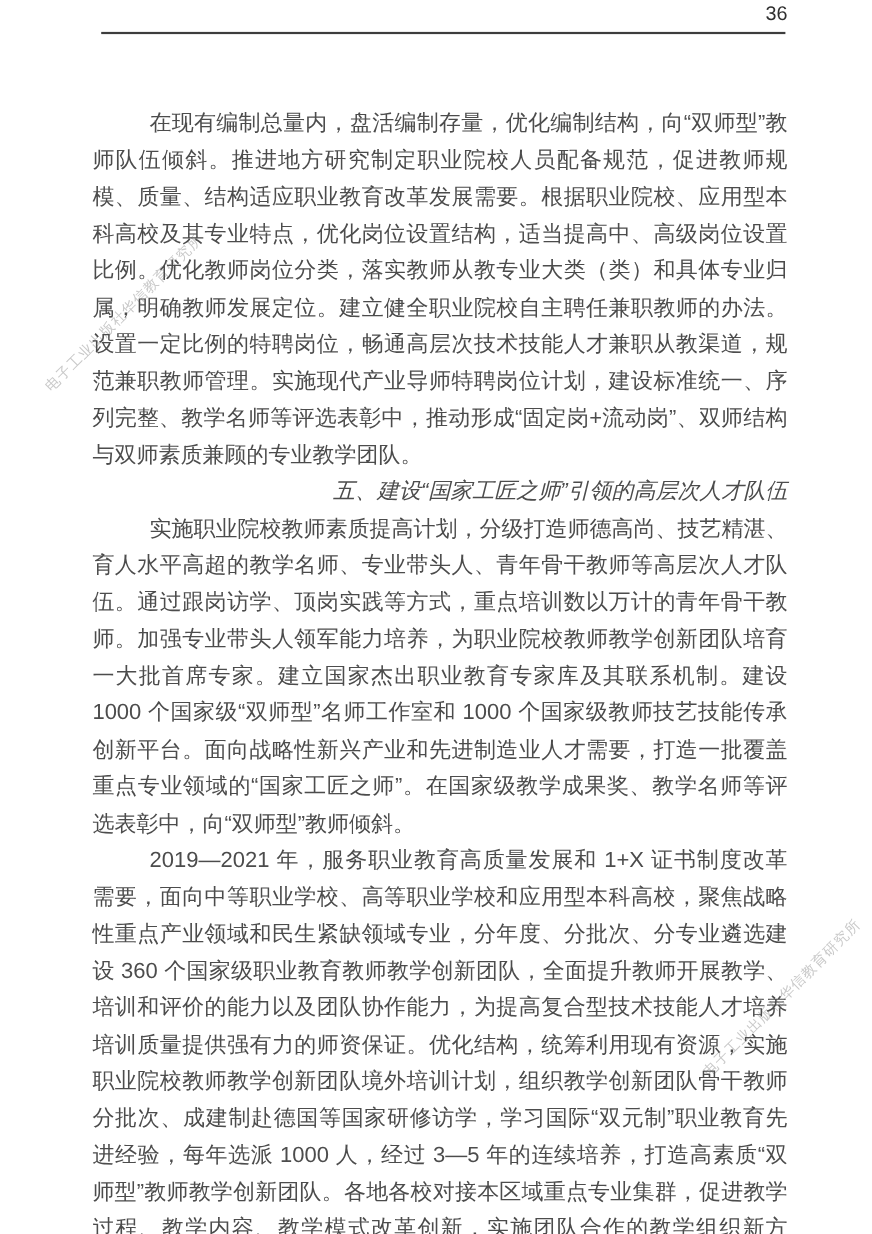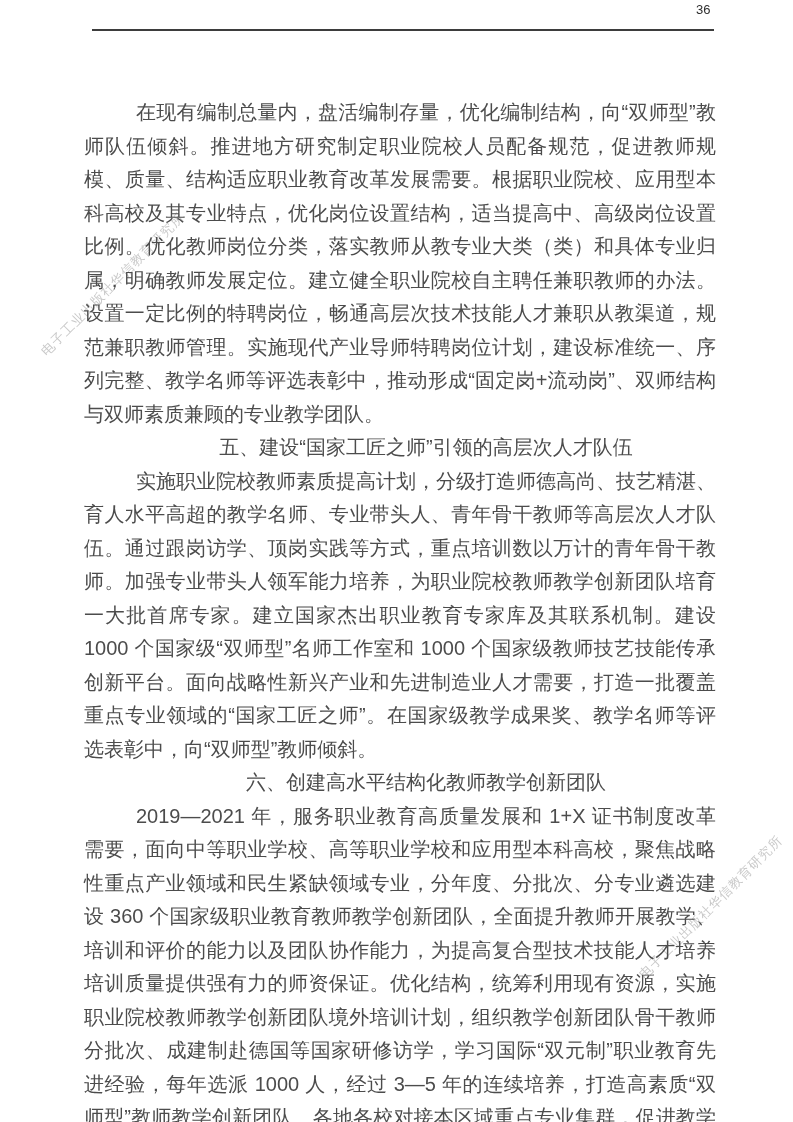--- a/index.html
+++ b/index.html
@@ -12,21 +12,21 @@
     width: 793px;
     height: 1122px;
     background: #ffffff;
     overflow: hidden;
     font-family: "Liberation Sans", sans-serif;
   }
   .page-number {
     position: absolute;
     top: 2px;
     left: 696px;
-    font-size: 13px;
+    font-size: 18px;
     color: #2f2f2f;
   }
   .header-rule {
     position: absolute;
     left: 92px;
     top: 29px;
     width: 622px;
     height: 2px;
     background: #3d3d3d;
   }
@@ -52,31 +52,31 @@
     line-height: 33.5px;
     color: #4c4c4c;
     text-align: justify;
   }
   .content p {
     margin: 0;
     padding: 0;
     text-indent: 52px;
   }
   .content p.heading {
-    text-align: center;
+    text-align: right;
+    font-style: italic;
   }
 </style>
 </head>
 <body>
 
 <div class="page">
   <div class="page-number">36</div>
   <div class="header-rule"></div>
   <div class="watermark wm1">电子工业出版社华信教育研究所</div>
   <div class="watermark wm2">电子工业出版社华信教育研究所</div>
   <div class="content">
       <p class="paragraph">在现有编制总量内，盘活编制存量，优化编制结构，向“双师型”教师队伍倾斜。推进地方研究制定职业院校人员配备规范，促进教师规模、质量、结构适应职业教育改革发展需要。根据职业院校、应用型本科高校及其专业特点，优化岗位设置结构，适当提高中、高级岗位设置比例。优化教师岗位分类，落实教师从教专业大类（类）和具体专业归属，明确教师发展定位。建立健全职业院校自主聘任兼职教师的办法。设置一定比例的特聘岗位，畅通高层次技术技能人才兼职从教渠道，规范兼职教师管理。实施现代产业导师特聘岗位计划，建设标准统一、序列完整、教学名师等评选表彰中，推动形成“固定岗+流动岗”、双师结构与双师素质兼顾的专业教学团队。</p>
       <p class="heading">五、建设“国家工匠之师”引领的高层次人才队伍</p>
       <p class="paragraph">实施职业院校教师素质提高计划，分级打造师德高尚、技艺精湛、育人水平高超的教学名师、专业带头人、青年骨干教师等高层次人才队伍。通过跟岗访学、顶岗实践等方式，重点培训数以万计的青年骨干教师。加强专业带头人领军能力培养，为职业院校教师教学创新团队培育一大批首席专家。建立国家杰出职业教育专家库及其联系机制。建设 1000 个国家级“双师型”名师工作室和 1000 个国家级教师技艺技能传承创新平台。面向战略性新兴产业和先进制造业人才需要，打造一批覆盖重点专业领域的“国家工匠之师”。在国家级教学成果奖、教学名师等评选表彰中，向“双师型”教师倾斜。</p>
-      <p class="heading">六、创建高水平结构化教师教学创新团队</p>
       <p class="paragraph">2019—2021 年，服务职业教育高质量发展和 1+X 证书制度改革需要，面向中等职业学校、高等职业学校和应用型本科高校，聚焦战略性重点产业领域和民生紧缺领域专业，分年度、分批次、分专业遴选建设 360 个国家级职业教育教师教学创新团队，全面提升教师开展教学、培训和评价的能力以及团队协作能力，为提高复合型技术技能人才培养培训质量提供强有力的师资保证。优化结构，统筹利用现有资源，实施职业院校教师教学创新团队境外培训计划，组织教学创新团队骨干教师分批次、成建制赴德国等国家研修访学，学习国际“双元制”职业教育先进经验，每年选派 1000 人，经过 3—5 年的连续培养，打造高素质“双师型”教师教学创新团队。各地各校对接本区域重点专业集群，促进教学过程、教学内容、教学模式改革创新，实施团队合作的教学组织新方式、行动导向的模块化教学新模式，建设省级、校级教师教学创新</p>
     </div>
 </div>
 
 </body></html>

